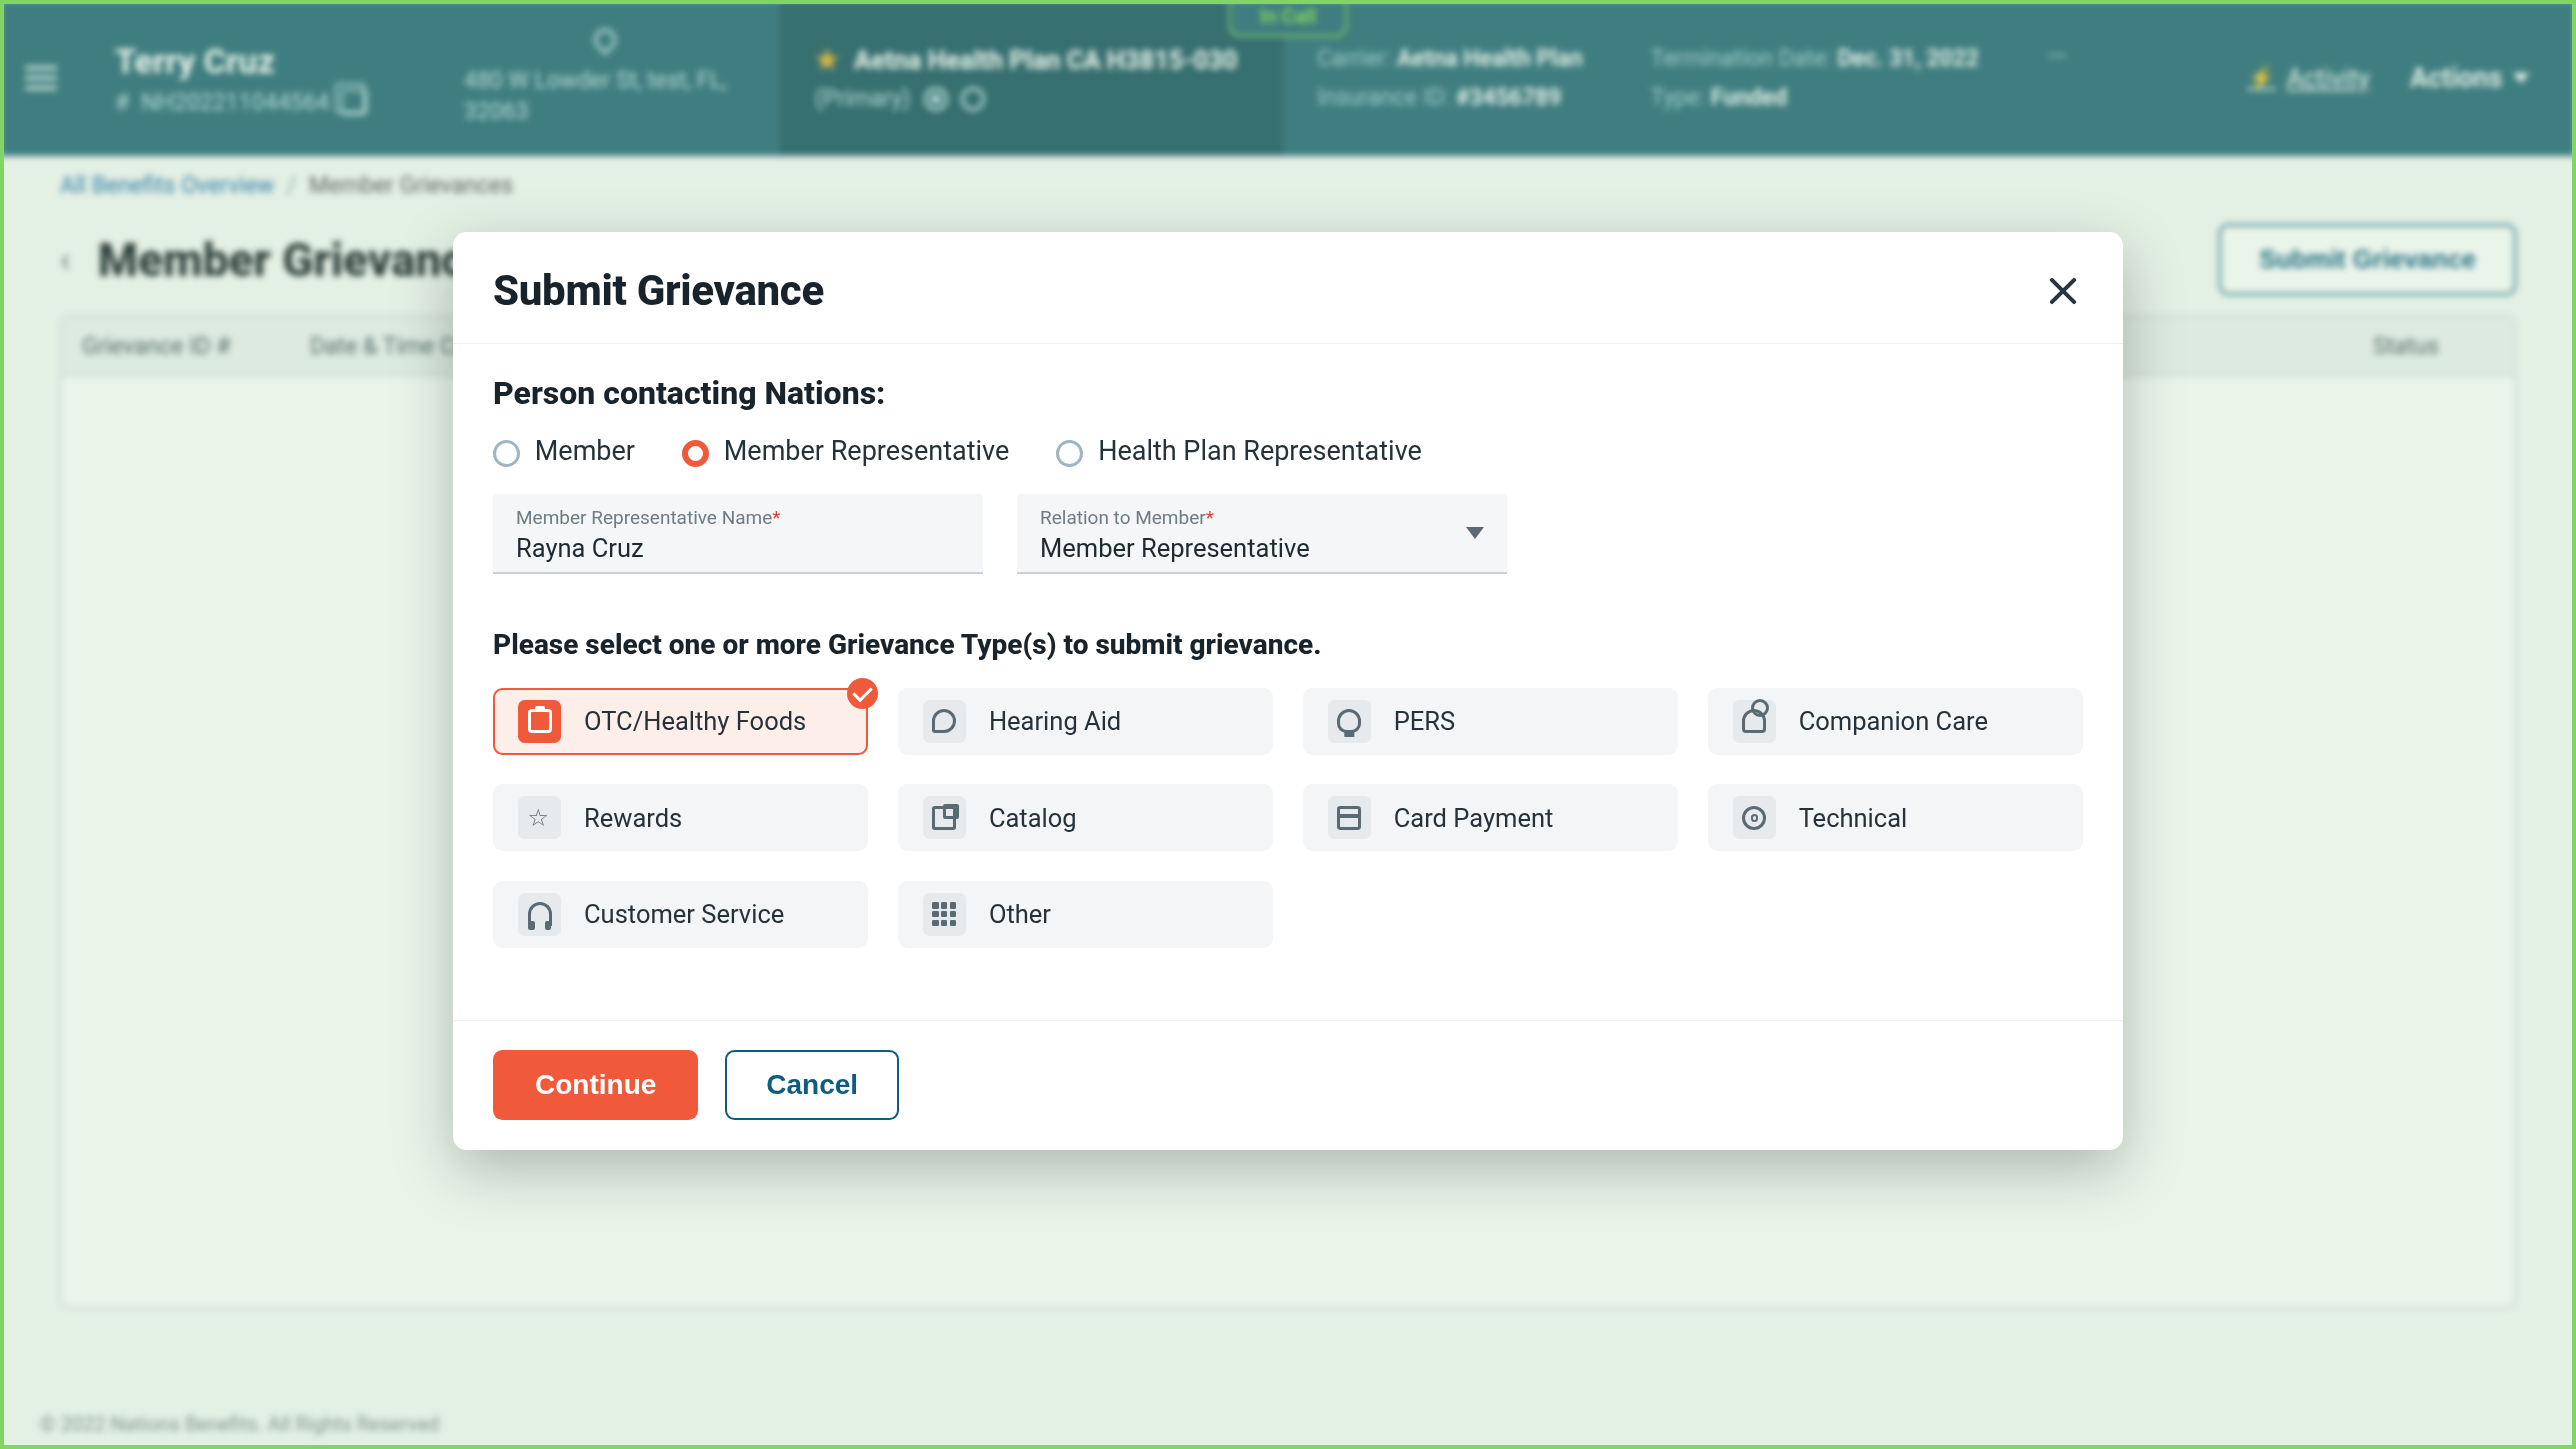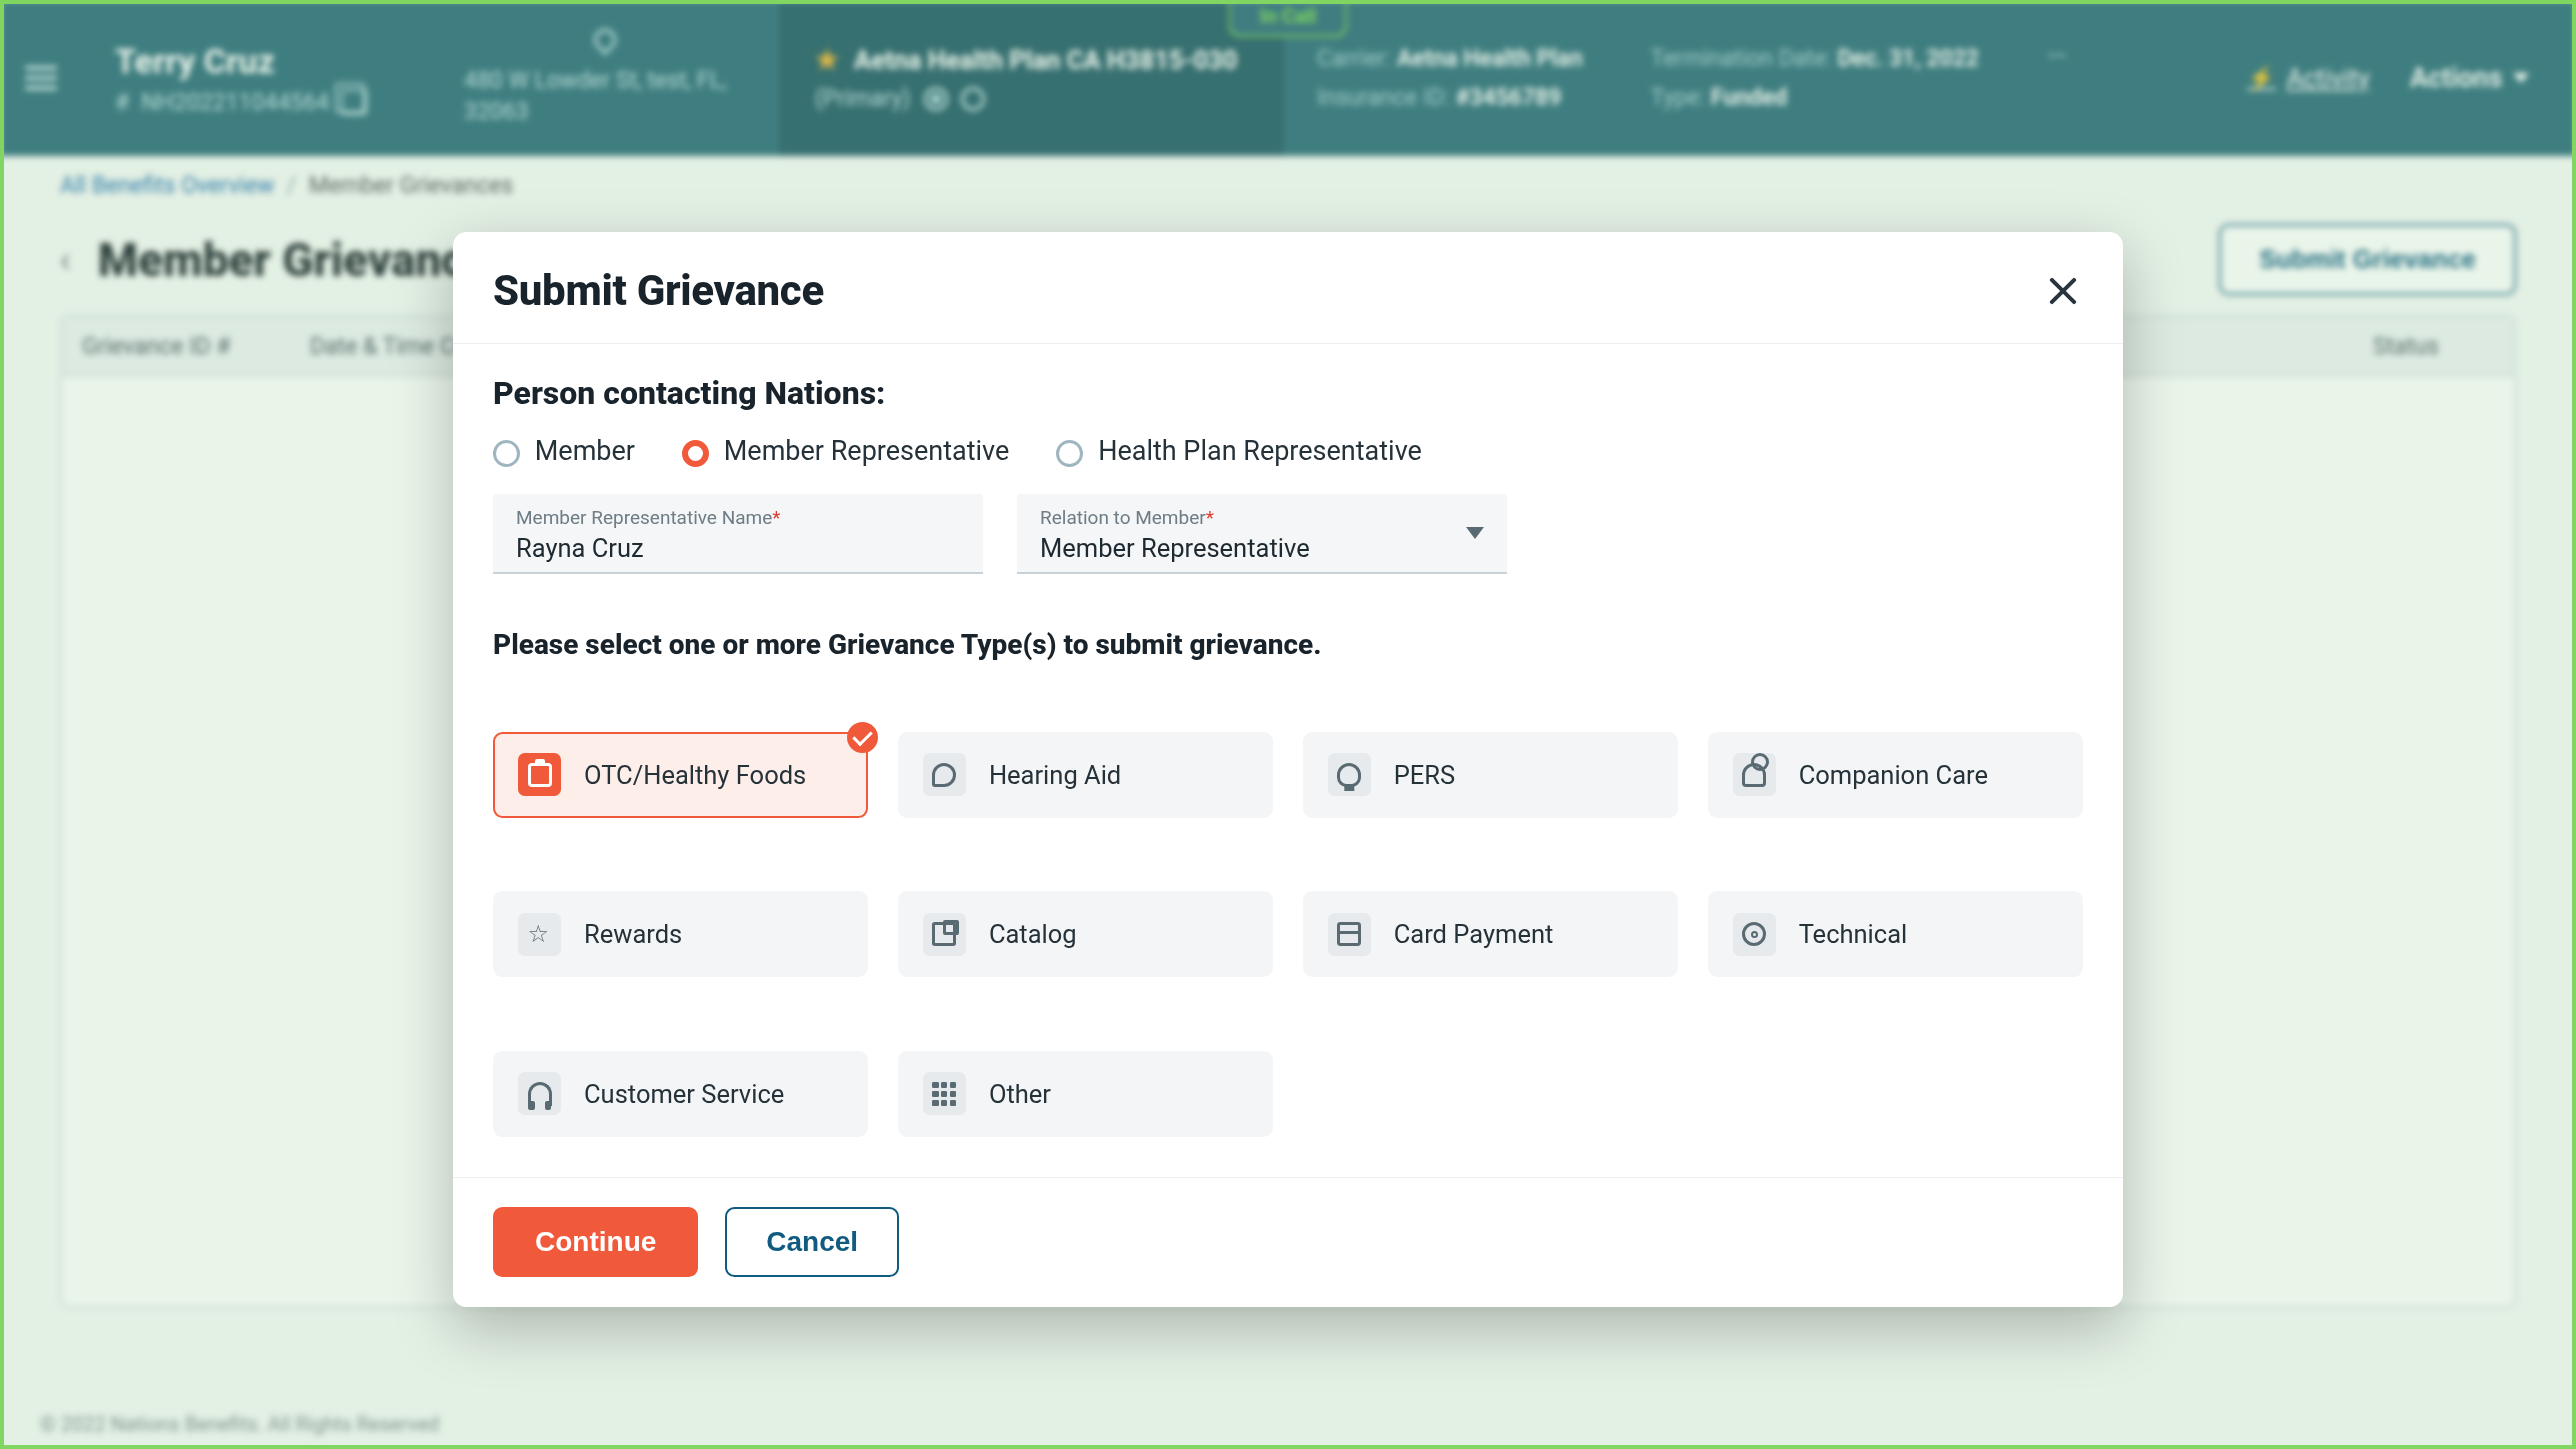--- a/index.html
+++ b/index.html
@@ -115,23 +115,23 @@
   .field label { display:block; font-size:19px; color:#6d7c85;}
   .field label .req{ color:#e23b2e;}
   .field .value { font-size:25.5px; color:#1e2a31; margin-top:4px;}
   .field .chev { position:absolute; right:23px; top:50%; transform:translateY(-50%); width:0;height:0;
     border-left:9.4px solid transparent; border-right:9.4px solid transparent; border-top:12px solid #5a6a73;}
 
   .instr { font-size:28px; font-weight:800; color:#19232b; margin-bottom:27px;}
 
   .type-grid { display:grid; grid-template-columns: repeat(4, 1fr); gap: 29.5px;}
   .type-card {
-    background:#f3f5f6; border-radius:9.4px; height:86px;
+    background:#f3f5f6; border-radius:9.4px; height:67px;
     display:flex; align-items:center; padding: 0 23px; cursor:pointer;
-    border:2.7px solid transparent; position:relative;margin-top:44px;
+    border:2.7px solid transparent; position:relative;
   }
   .type-card.selected {
     background:#fdeee9; border-color:#f05a3a;
   }
   .type-card .ico-wrap {
     width:43px; height:43px; background:#e6eaec; border-radius:6.7px;
     display:flex; align-items:center; justify-content:center; margin-right:23px;
     flex:0 0 auto;
   }
   .type-card.selected .ico-wrap { background:#f05a3a; color:#fff;}
@@ -165,21 +165,21 @@
   .glyph.headset::before,.glyph.headset::after{content:"";position:absolute;bottom:-4px;width:6.7px;height:9.4px;background:currentColor;border-radius:2px;}
   .glyph.headset::before{left:-2.7px;} .glyph.headset::after{right:-2.7px;}
   .glyph.dots { width:20px;height:20px;display:grid;grid-template-columns:repeat(3,1fr);grid-template-rows:repeat(3,1fr);gap:2.7px;}
   .glyph.dots span{background:currentColor;border-radius:1.3px;}
   .glyph.jar { width:20px; height:23px; border:3.4px solid currentColor; border-radius:4px;}
   .glyph.jar::before{content:"";position:absolute;top:-6.7px;left:4px;right:4px;height:5.4px;background:currentColor;border-radius:2px;}
 
   .modal-foot {
     border-top:1.3px solid #eceff1;
     padding: 29.5px 40px;
-    display:flex; gap:27px;
+    display:flex; gap:27px;margin-top:32px;
   }
   .btn-primary {
     background:#f05a3a; color:#fff; border:none; border-radius:9.4px;
     font-size:28px; font-weight:700; padding: 19px 42px; cursor:pointer;
   }
   .btn-secondary {
     background:#fff; color:#0f5c80; border:2.7px solid #0f5c80; border-radius:9.4px;
     font-size:28px; font-weight:700; padding: 16px 39px; cursor:pointer;
   }
 </style>

